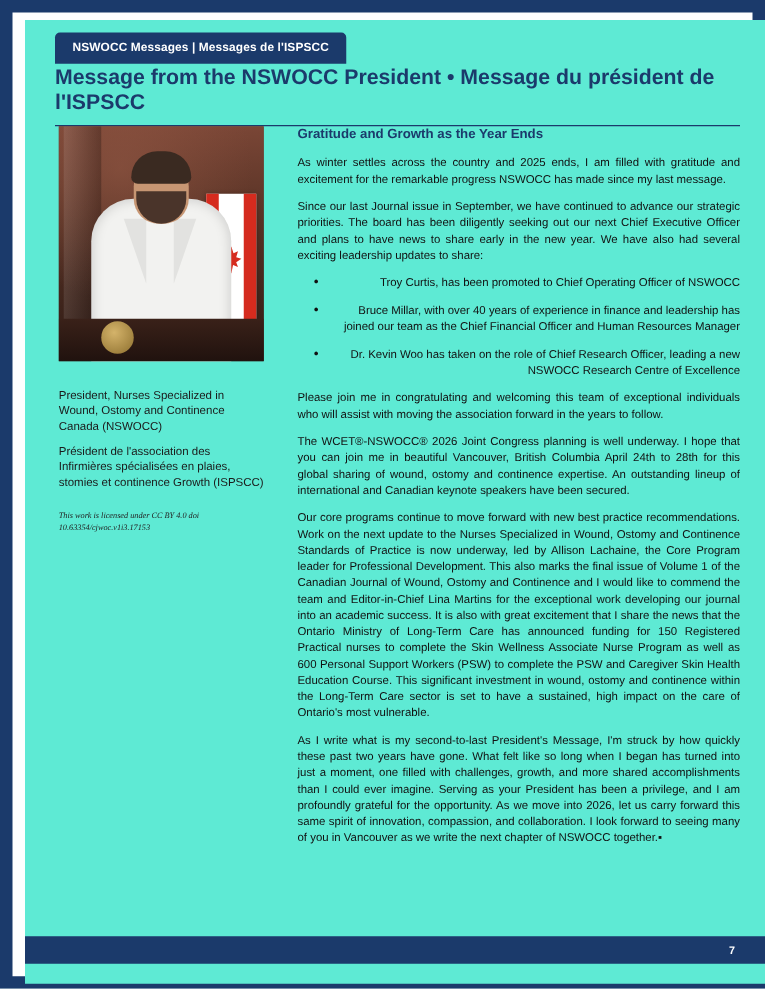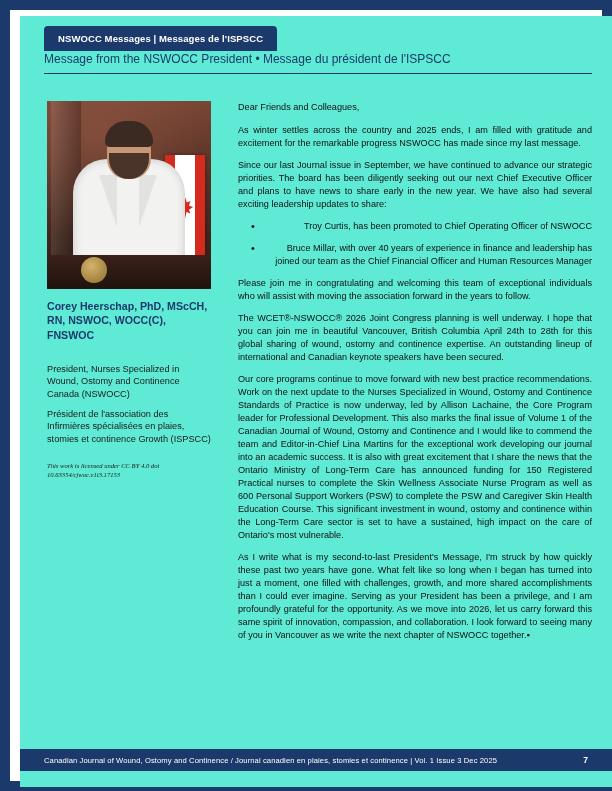--- a/index.html
+++ b/index.html
@@ -48,22 +48,22 @@
   }
   .title-wrap {
     position: absolute;
     left: 24px;
     top: 36px;
     width: 548px;
     border-bottom: 1.6px solid #1b3a6b;
     padding-bottom: 7px;
   }
   .title {
-    font-size: 12px;
-    font-weight: normal;
+    font-size: 17px;
+    font-weight: bold;
     color: #1b3a6b;
     line-height: 1.2;
     font-family: "Liberation Sans", sans-serif;
   }
   
   .left-col {
     position: absolute;
     left: 27px;
     top: 85px;
     width: 164px;
@@ -293,39 +293,38 @@
         <div class="maple"></div>
         <div class="person-body"></div>
         <div class="lapel-l"></div>
         <div class="lapel-r"></div>
         <div class="head"></div>
         <div class="hair"></div>
         <div class="beard"></div>
         <div class="podium"></div>
         <div class="seal"></div>
       </div>
-      <div class="name">Corey Heerschap, PhD, MScCH, RN, NSWOC, WOCC(C), FNSWOC</div>
       <div class="role">President, Nurses Specialized in Wound, Ostomy and Continence Canada (NSWOCC)</div>
       <div class="role-fr">Président de l'association des Infirmières spécialisées en plaies, stomies et continence Growth (ISPSCC)</div>
       <div class="license">This work is licensed under CC BY 4.0 doi 10.63354/cjwoc.v1i3.17153</div>
     </div>
 
     <div class="right-col">
-      <p class="body-p salutation">Dear Friends and Colleagues,</p>
+      <div class="subhead">Gratitude and Growth as the Year Ends</div>
       <p class="body-p">As winter settles across the country and 2025 ends, I am filled with gratitude and excitement for the remarkable progress NSWOCC has made since my last message.</p>
       <p class="body-p">Since our last Journal issue in September, we have continued to advance our strategic priorities. The board has been diligently seeking out our next Chief Executive Officer and plans to have news to share early in the new year. We have also had several exciting leadership updates to share:</p>
       <ul class="bullets">
         <li>Troy Curtis, has been promoted to Chief Operating Officer of NSWOCC</li>
         <li>Bruce Millar, with over 40 years of experience in finance and leadership has joined our team as the Chief Financial Officer and Human Resources Manager</li>
+        <li>Dr. Kevin Woo has taken on the role of Chief Research Officer, leading a new NSWOCC Research Centre of Excellence</li>
       </ul>
       <p class="body-p">Please join me in congratulating and welcoming this team of exceptional individuals who will assist with moving the association forward in the years to follow.</p>
       <p class="body-p">The WCET®-NSWOCC® 2026 Joint Congress planning is well underway. I hope that you can join me in beautiful Vancouver, British Columbia April 24th to 28th for this global sharing of wound, ostomy and continence expertise. An outstanding lineup of international and Canadian keynote speakers have been secured.</p>
       <p class="body-p">Our core programs continue to move forward with new best practice recommendations. Work on the next update to the Nurses Specialized in Wound, Ostomy and Continence Standards of Practice is now underway, led by Allison Lachaine, the Core Program leader for Professional Development. This also marks the final issue of Volume 1 of the Canadian Journal of Wound, Ostomy and Continence and I would like to commend the team and Editor-in-Chief Lina Martins for the exceptional work developing our journal into an academic success. It is also with great excitement that I share the news that the Ontario Ministry of Long-Term Care has announced funding for 150 Registered Practical nurses to complete the Skin Wellness Associate Nurse Program as well as 600 Personal Support Workers (PSW) to complete the PSW and Caregiver Skin Health Education Course. This significant investment in wound, ostomy and continence within the Long-Term Care sector is set to have a sustained, high impact on the care of Ontario's most vulnerable.</p>
       <p class="body-p">As I write what is my second-to-last President's Message, I'm struck by how quickly these past two years have gone. What felt like so long when I began has turned into just a moment, one filled with challenges, growth, and more shared accomplishments than I could ever imagine. Serving as your President has been a privilege, and I am profoundly grateful for the opportunity. As we move into 2026, let us carry forward this same spirit of innovation, compassion, and collaboration. I look forward to seeing many of you in Vancouver as we write the next chapter of NSWOCC together.▪</p>
     </div>
 
   </div>
 
   <div class="footer">
-    <span class="footer-text">Canadian Journal of Wound, Ostomy and Continence / Journal canadien en plaies, stomies et continence  |  Vol. 1 Issue 3  Dec 2025</span>
     <span class="footer-page">7</span>
   </div>
 </div>
 
 </body></html>

